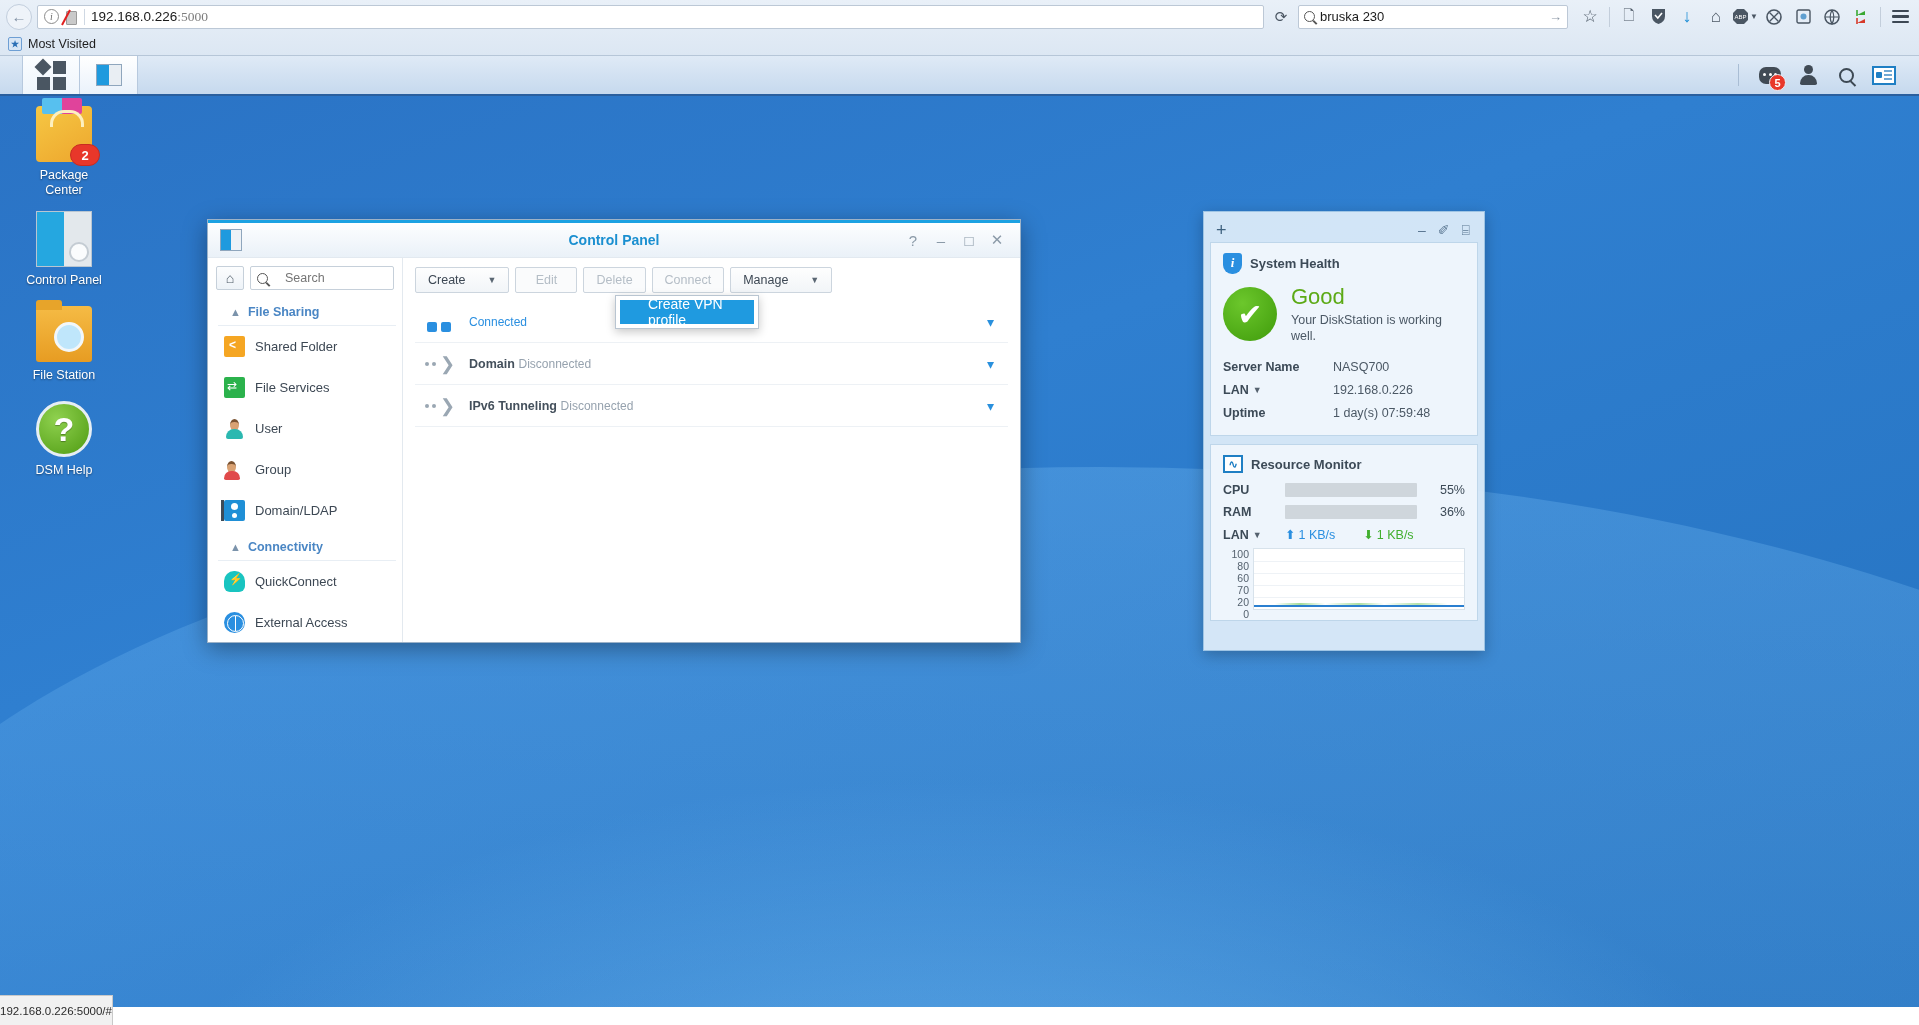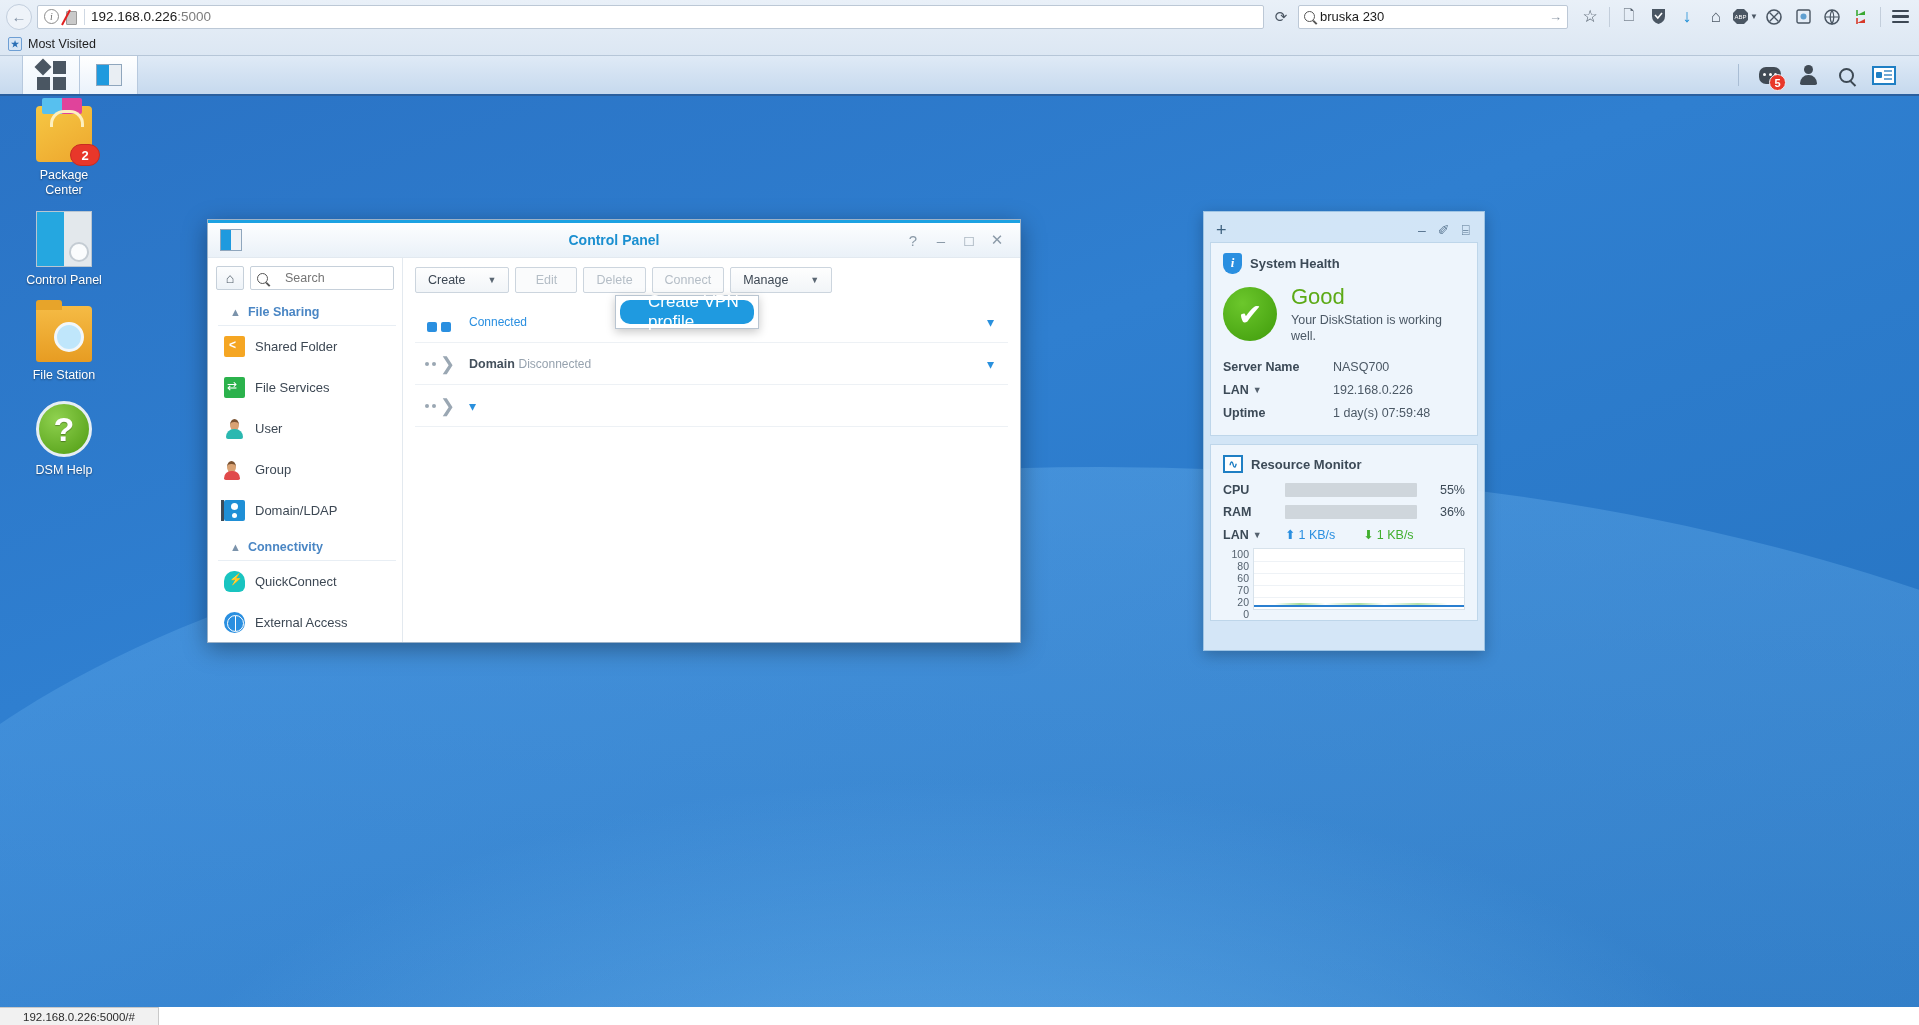--- a/index.html
+++ b/index.html
@@ -40,21 +40,21 @@
   .url-lock-broken::before {
     content: ""; position: absolute; left: 1px; top: 2px; width: 9px; height: 12px;
     background: #c9c9c9; border: 1px solid #9a9a9a; border-radius: 1px;
   }
   .url-lock-broken::after {
     content: ""; position: absolute; left: 0px; top: 0px; width: 2px; height: 17px;
     background: #e02020; transform: rotate(28deg); transform-origin: center;
   }
   .url-sep { width: 1px; height: 16px; background: #cfd8e3; flex: none; }
   .url-text { font-size: 13.5px; color: #1a1a1a; white-space: nowrap; }
-  .url-text .port { color: #7d7d7d; }
+  .url-text .port { color: #7d7d7d; font-family: Liberation Serif, serif; }
   .reload-btn { width: 24px; height: 24px; display: flex; align-items: center; justify-content: center;
     color: #4a5663; font-size: 15px; flex: none; }
   .searchbar {
     width: 270px; height: 24px; background: #fff; border: 1px solid #bcc8d6; border-radius: 2px;
     display: flex; align-items: center; padding: 0 5px; gap: 5px; flex: none;
   }
   .search-q-text { flex: 1; font-size: 13px; color: #1a1a1a; }
   .mag {
     width: 11px; height: 11px; border: 1.6px solid #555; border-radius: 50%; position: relative; flex: none;
   }
@@ -268,22 +268,22 @@
     font-family: "Liberation Sans", sans-serif;
   }
   .tb-btn.disabled { color: #b4bdc6; background: #fafbfc; }
   .tb-caret { font-size: 9px; color: #5b6773; }
   .dropdown-menu {
     position: absolute; left: 212px; top: 37px; width: 144px;
     background: #fff; border: 1px solid #b9c5d1; box-shadow: 0 3px 9px rgba(0,0,0,0.22); z-index: 10;
     padding: 4px;
   }
   .dropdown-item {
-    height: 24px; background: #1f9ae0; color: #fff; font-size: 17px;
-    display: flex; align-items: center; padding-left: 28px; border-radius: 10px;
+    height: 24px; background: #1f9ae0; color: #fff; font-size: 14px;
+    display: flex; align-items: center; padding-left: 28px;
   }
   .iface-list { flex: 1; overflow: hidden; padding: 0 12px; }
   .iface-row {
     display: flex; align-items: center; height: 42px; border-bottom: 1px solid #edf1f5; gap: 12px;
     padding: 0 8px;
   }
   .iface-icon { width: 34px; flex: none; display: flex; align-items: center; justify-content: center;
     color: #9aa7b3; font-size: 17px; }
   .lan-ico { width: 26px; height: 20px; position: relative; }
   .lan-ico::before { content:""; position:absolute; left: 0; top: 10px; width: 10px; height: 10px;
@@ -345,23 +345,23 @@
     font-size: 10.5px; color: #5a6husb; color: #55626f; text-align: right; height: 62px; }
   .rm-plot { flex: 1; height: 62px; background: #fff; border: 1px solid #d7e2eb; position: relative; overflow: hidden; }
   .rm-grid { position: absolute; left: 0; right: 0; height: 1px; background: #eef2f6; }
   .rm-line { position: absolute; left: 0; right: 0; bottom: 2px; height: 2px; background: #2a7fd0; }
   .rm-line2 { position: absolute; left: 0; right: 0; bottom: 3px; height: 3px;
     background: linear-gradient(90deg, rgba(90,190,70,0) 10%, rgba(90,190,70,0.55) 22%, rgba(90,190,70,0) 34%,
       rgba(90,190,70,0.5) 50%, rgba(90,190,70,0) 62%, rgba(90,190,70,0.45) 78%, rgba(90,190,70,0) 92%); }
 
   
   #status-bar {
-    position: absolute; left: 0; bottom: 0; height: 18px;
+    position: absolute; left: 0; bottom: 0; height: 30px;
     background: #f1f1f1; border: 1px solid #c9c9c9; border-left: none; border-bottom: none;
-    font-size: 11.5px; color: #2b2b2b; display: flex; align-items: center; padding: 0 23px; z-index: 40;
+    font-size: 11.5px; color: #2b2b2b; display: flex; align-items: center; padding: 0 0; z-index: 40;
   }
 </style>
 </head>
 <body>
 
 <div id="browser-chrome">
   <div class="nav-row">
     <div class="back-btn">←</div>
     <div class="urlbar">
       <div class="url-info-icon">i</div>
@@ -627,20 +627,24 @@
             <span class="chev-down">▾</span>
           </div>
 
           <div class="iface-row">
             <span class="iface-icon">
               <span class="dots-arrow">
                   <i></i>
                   <i></i>
                   <span>❯</span>
                 </span>
+            </span>
+            <span class="iface-text">
+              <span class="iface-name">IPv6 Tunneling</span>
+              <span class="iface-status">Disconnected</span>
             </span>
             <span class="chev-down">▾</span>
           </div>
         </div>
       </div>
     </div>
   </div>
 
   <div id="widget-panel">
     <div class="wp-header">

